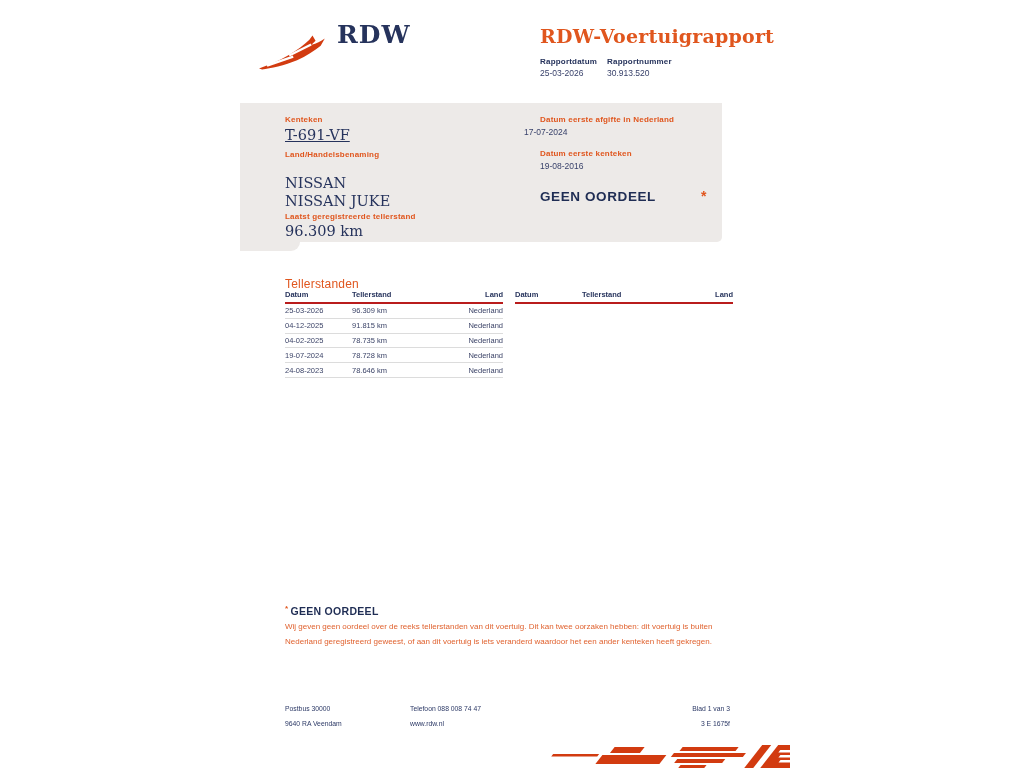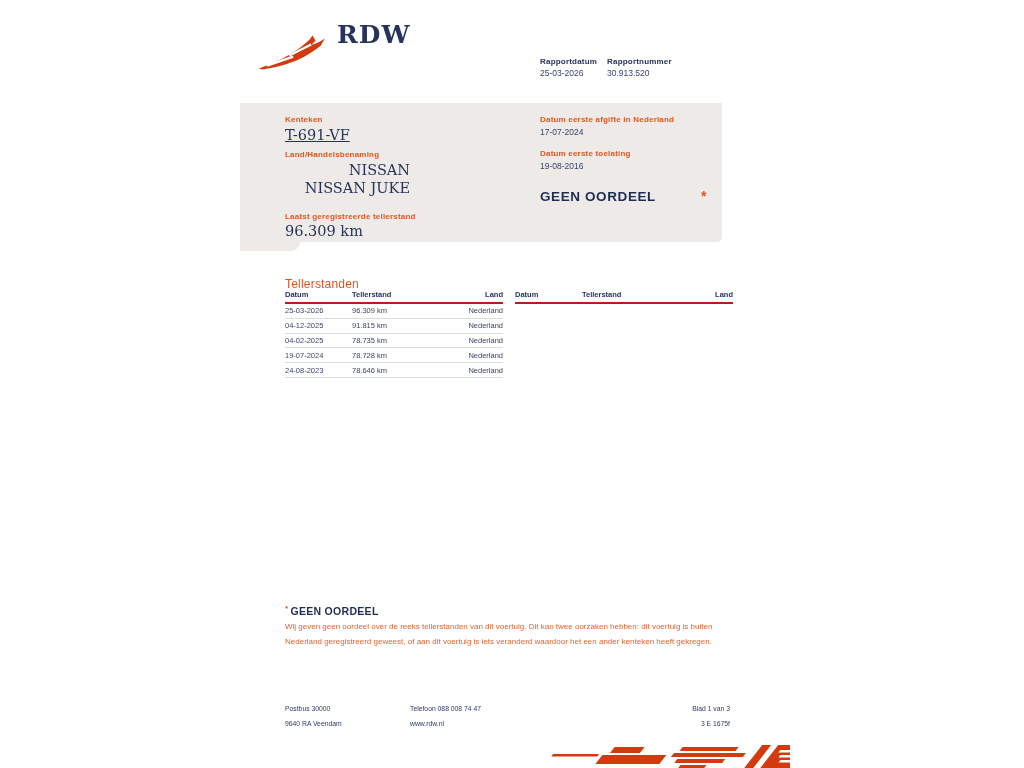--- a/index.html
+++ b/index.html
@@ -63,38 +63,39 @@
 
 <div class="page">
 
   <svg class="logo-bird" viewBox="0 0 72 34" xmlns="http://www.w3.org/2000/svg">
     <path fill="#d23b10" d="M1 32 C10 29 20 25 30 19 C38 14 45 9 50 4 L53 0 L56 5 L52 9 C57 8 61 6 65 3 L61 10 C55 15 47 20 38 24 C26 29 12 32 4 33 Z"></path>
     <rect x="8" y="24" width="27" height="2.2" fill="#ffffff" transform="rotate(-19 21 25)"></rect>
     <rect x="29" y="13" width="24" height="2.2" fill="#ffffff" transform="rotate(-27 41 14)"></rect>
   </svg>
   <div class="logo-word">RDW</div>
 
+  <div class="report-title">RDW-Voertuigrapport</div>
   <div class="meta-label mx1">Rapportdatum</div>
   <div class="meta-value mx1">25-03-2026</div>
   <div class="meta-label mx2">Rapportnummer</div>
   <div class="meta-value mx2">30.913.520</div>
 
   <div class="sum-box"></div>
   <div class="sum-tab"></div>
 
   <div class="lbl" style="left:285px; top:115px;">Kenteken</div>
   <div class="big-val" style="left:285px; top:126px;text-decoration:underline;">T-691-VF</div>
   <div class="lbl" style="left:285px; top:150px;">Land/Handelsbenaming</div>
-  <div class="big-val" style="left:285px; top:161px; width:125px;text-align:right;">NISSAN NISSAN JUKE</div>
+  <div class="big-val" style="left:285px; top:174px; width:125px;">NISSAN NISSAN JUKE</div>
   <div class="lbl" style="left:285px; top:212px;">Laatst geregistreerde tellerstand</div>
   <div class="big-val" style="left:285px; top:222px;">96.309 km</div>
 
   <div class="lbl" style="left:540px; top:115px;">Datum eerste afgifte in Nederland</div>
-  <div class="sm-val" style="left:540px; top:127px;">17-07-2024</div>
-  <div class="lbl" style="left:540px; top:149px;">Datum eerste toelating</div>
+  <div class="sm-val" style="left:524px; top:127px;">17-07-2024</div>
+  <div class="lbl" style="left:540px; top:149px;">Datum eerste kenteken</div>
   <div class="sm-val" style="left:540px; top:161px;">19-08-2016</div>
   <div class="judgement">GEEN OORDEEL</div>
   <div class="judge-star">*</div>
 
   <div class="section-title">Tellerstanden</div>
 
   <div class="otable left">
     <div class="thead">
       <span class="c1">Datum</span>
       <span class="c2">Tellerstand</span>

